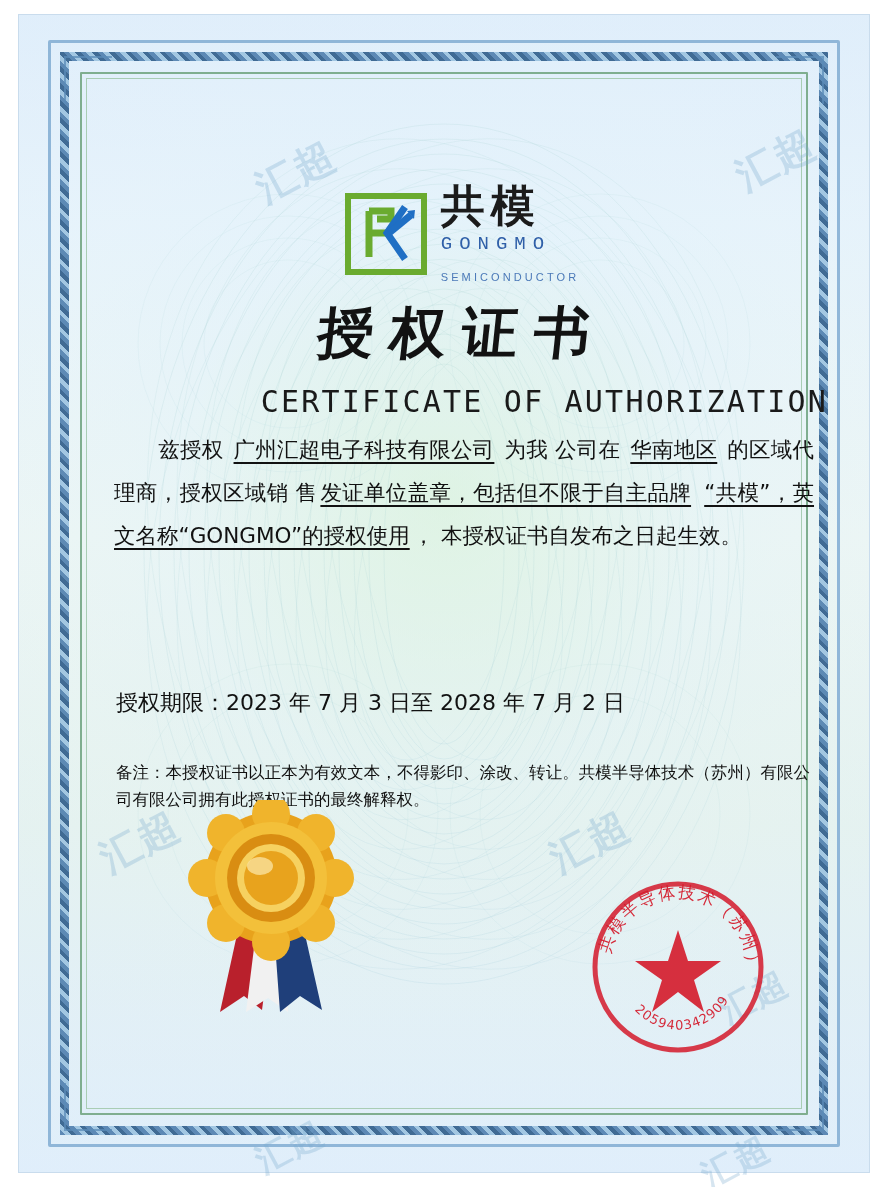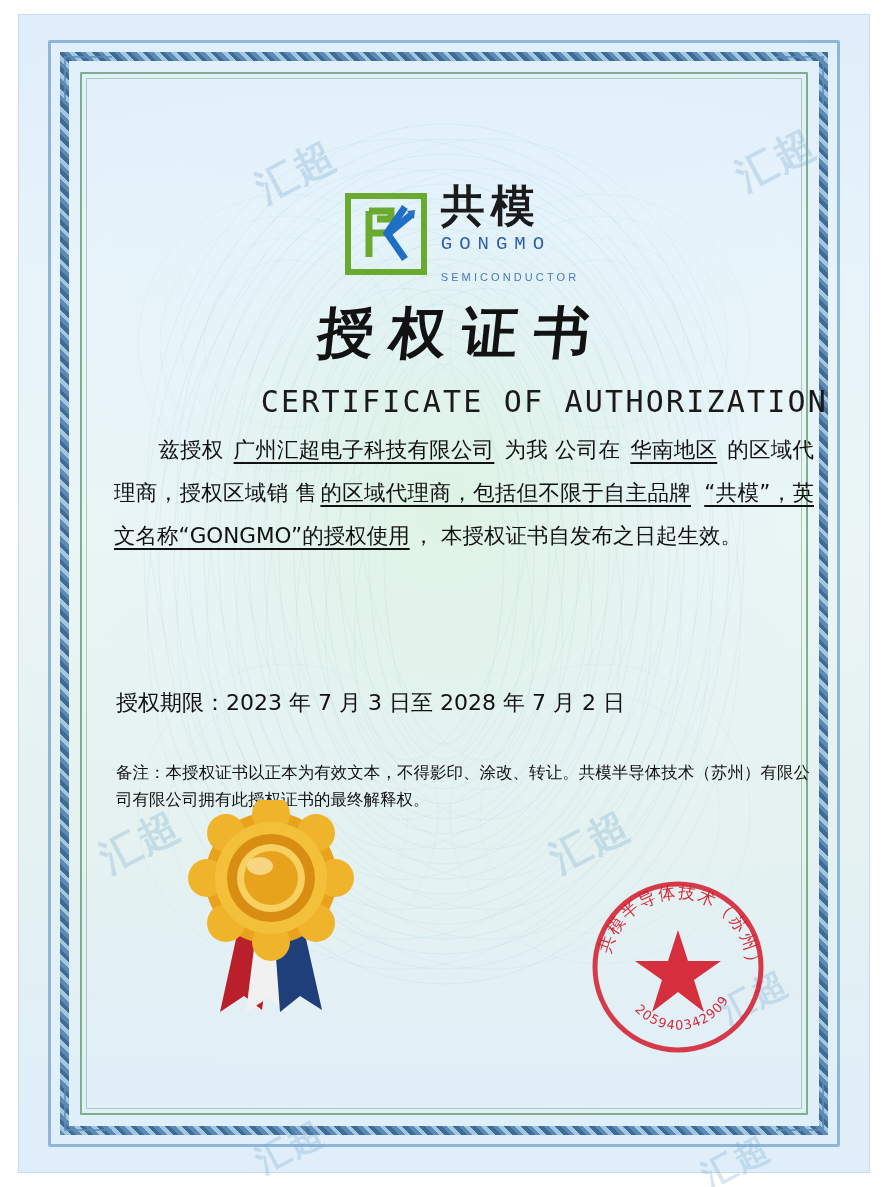--- a/index.html
+++ b/index.html
@@ -368,21 +368,21 @@
       <div class="title-cn">授权证书</div>
       <div class="title-en">CERTIFICATE OF AUTHORIZATION</div>
 
       <div class="body-text">
         <span class="indent"></span><span>兹授权</span>
         <span class="u">广州汇超电子科技有限公司</span>
         <span>为我</span>
         <span>公司在</span>
         <span class="u">华南地区</span>
         <span>的区域代理商，授权区域销</span>
-        <span>售</span><span class="u">的区域代理商，包括但不限于自主品牌</span>
+        <span>售</span><span class="u">发证单位盖章，包括但不限于自主品牌</span>
         <span class="u">“共模”，英文名称“GONGMO”的授权使用</span><span>，</span>
         <span>本授权证书自发布之日起生效。</span>
       </div>
 
       <div class="term">
         <span>授权期限：</span><span>2023 年 7 月 3 日至 2028 年 7 月 2 日</span>
       </div>
 
       <div class="notes">
         <span>备注：</span><span>本授权证书以正本为有效文本，不得影印、涂改、转让。共模半导体技术（苏州）有限公司有限公司拥有此授权证书的最终解释权。</span>

